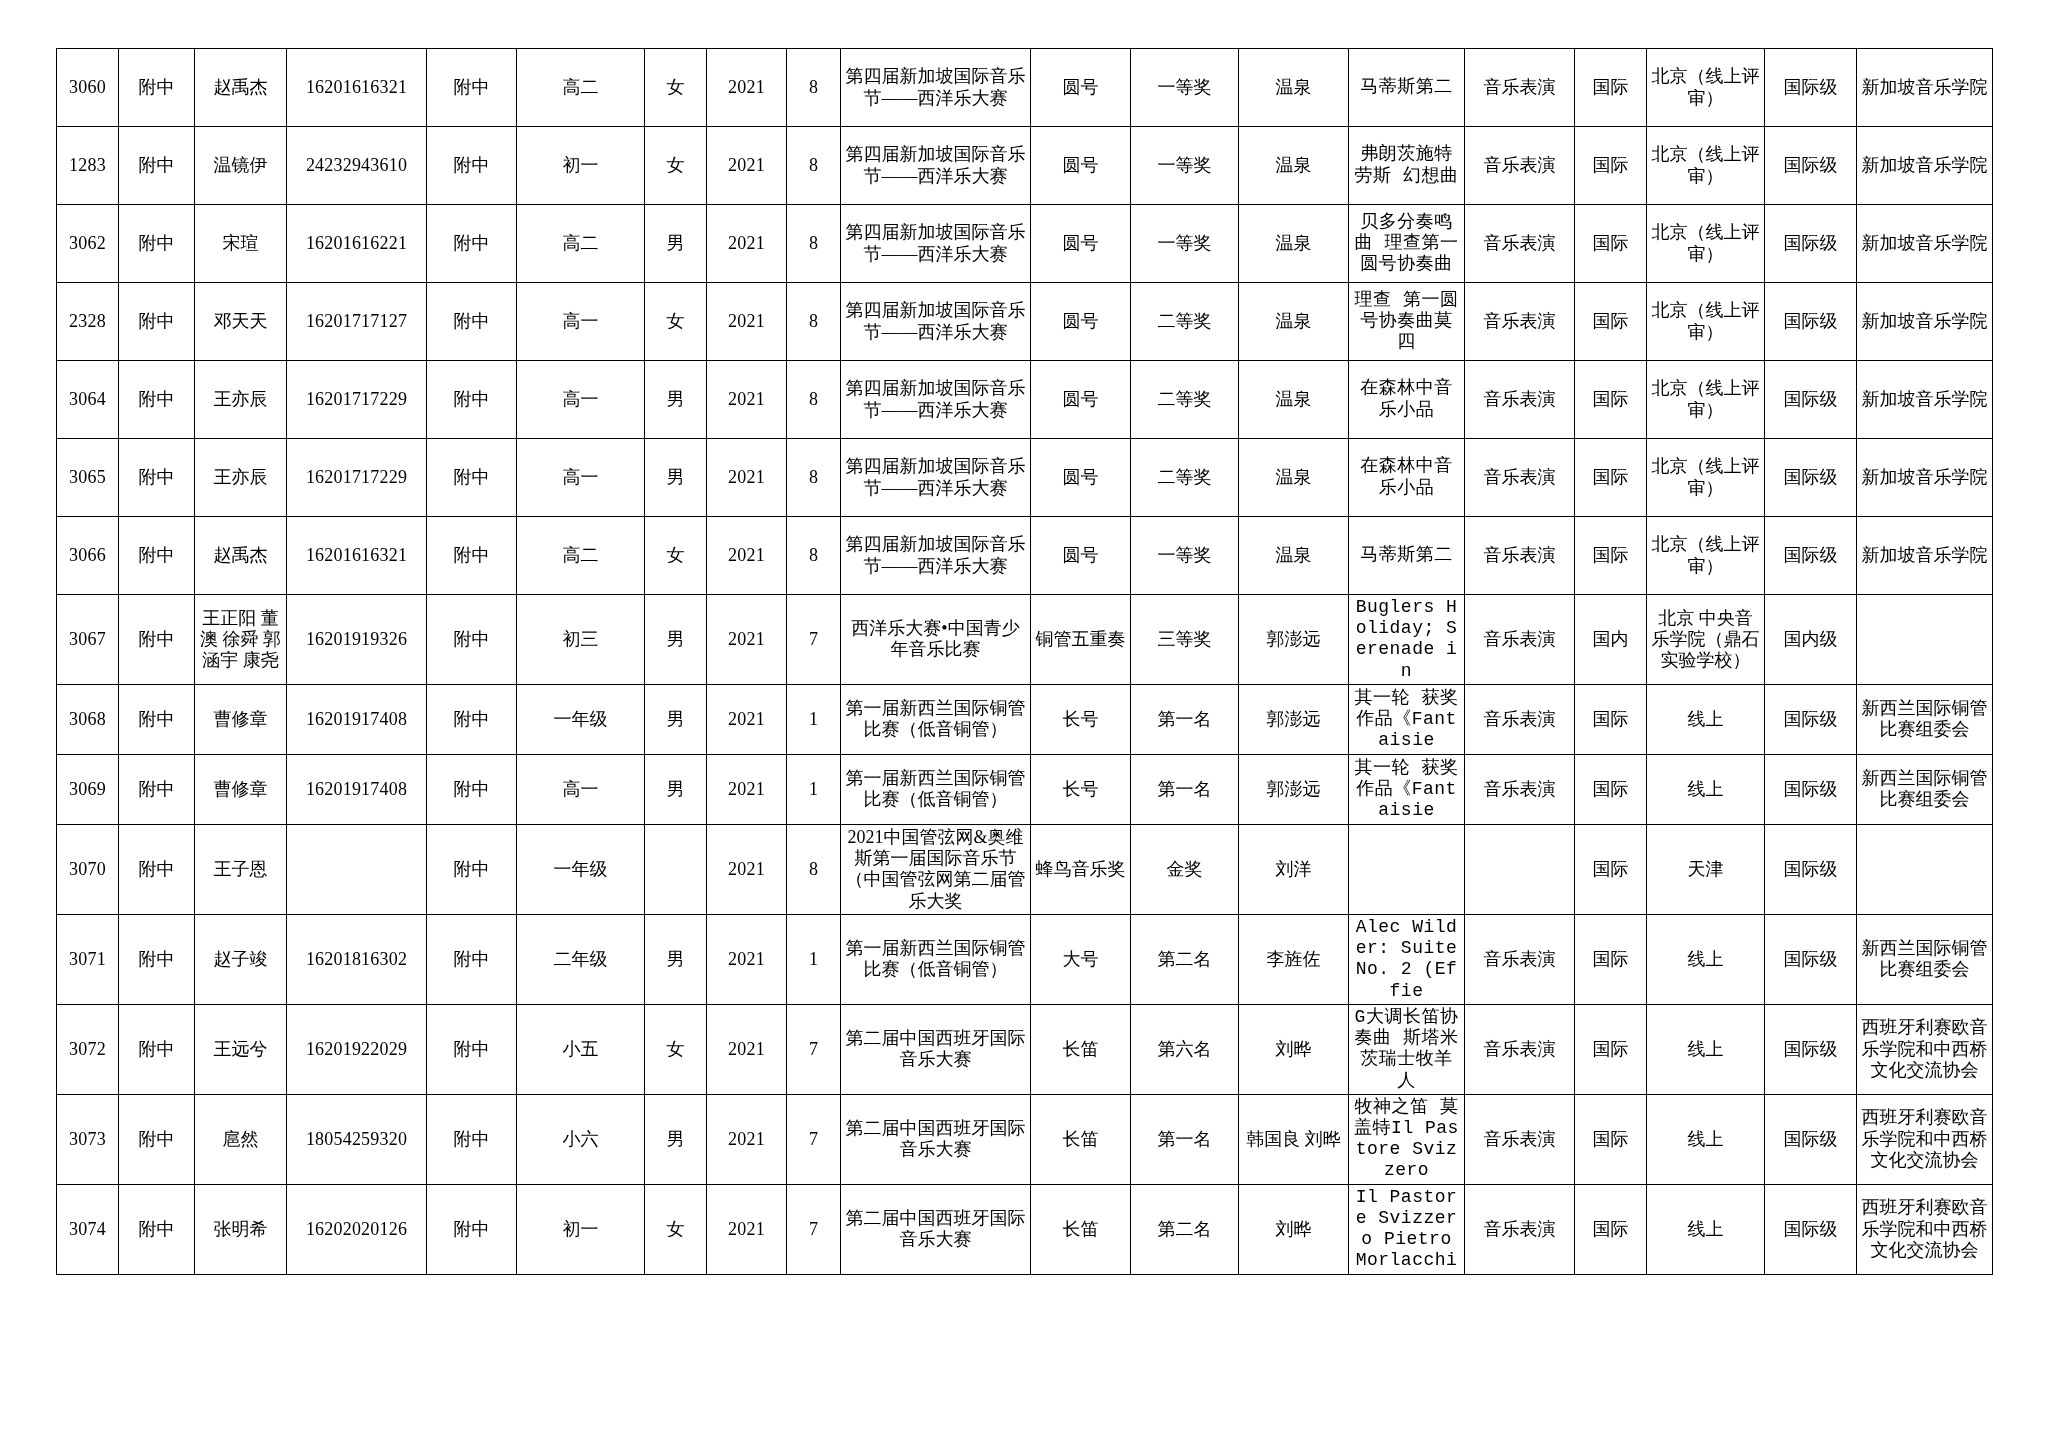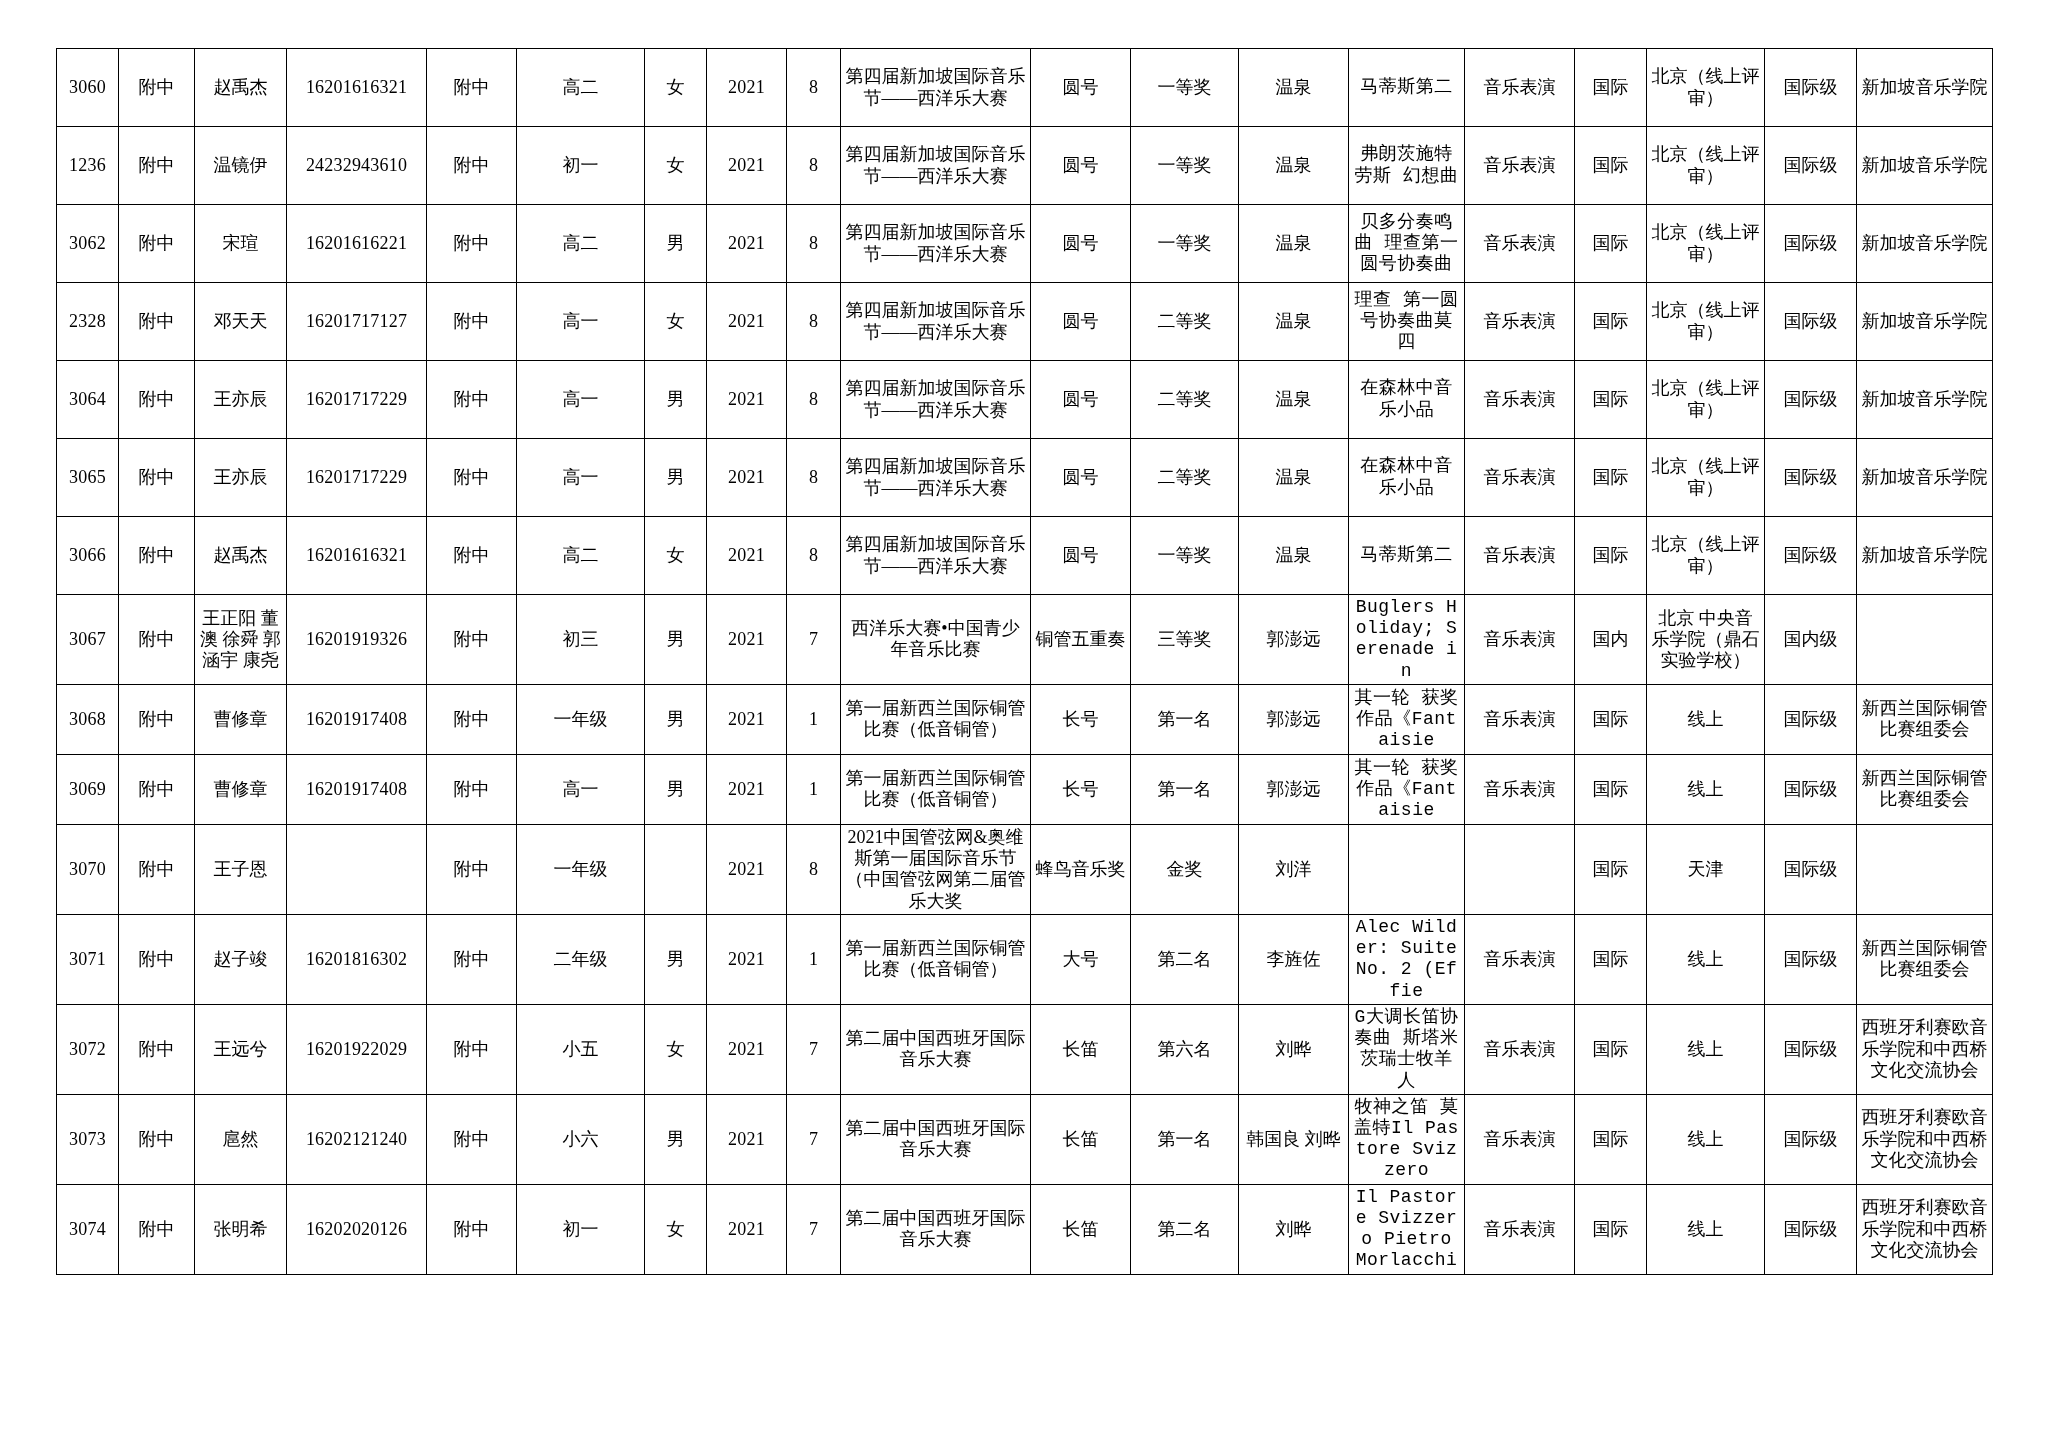--- a/index.html
+++ b/index.html
@@ -118,21 +118,21 @@
         <td>温泉</td>
         <td class="piece clip">马蒂斯第二</td>
         <td>音乐表演</td>
         <td>国际</td>
         <td>北京（线上评审）</td>
         <td>国际级</td>
         <td>新加坡音乐学院</td>
       </tr>
 
       <tr class="row-h-1">
-        <td class="num">1236</td>
+        <td class="num">1283</td>
         <td>附中</td>
         <td>温镜伊</td>
         <td class="idnum">24232943610</td>
         <td>附中</td>
         <td>初一</td>
         <td>女</td>
         <td class="num">2021</td>
         <td class="num">8</td>
         <td>第四届新加坡国际音乐节——西洋乐大赛</td>
         <td>圆号</td>
@@ -385,21 +385,21 @@
         <td>国际</td>
         <td>线上</td>
         <td>国际级</td>
         <td>西班牙利赛欧音乐学院和中西桥文化交流协会</td>
       </tr>
 
       <tr class="row-h-2">
         <td class="num">3073</td>
         <td>附中</td>
         <td>扈然</td>
-        <td class="idnum">16202121240</td>
+        <td class="idnum">18054259320</td>
         <td>附中</td>
         <td>小六</td>
         <td>男</td>
         <td class="num">2021</td>
         <td class="num">7</td>
         <td>第二届中国西班牙国际音乐大赛</td>
         <td>长笛</td>
         <td>第一名</td>
         <td>韩国良 刘晔</td>
         <td class="piece clip">牧神之笛 莫盖特Il Pastore Svizzero</td>

